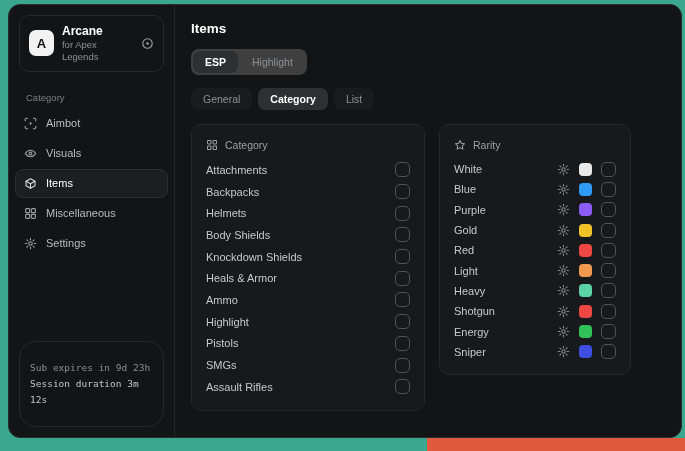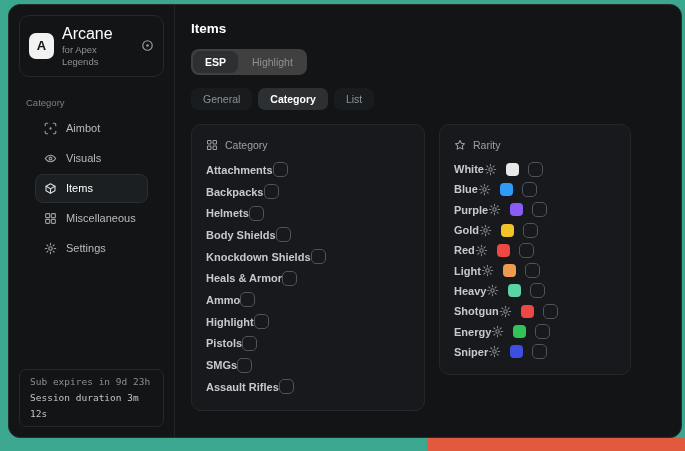--- a/index.html
+++ b/index.html
@@ -13,48 +13,48 @@
   .window{
     position:absolute;left:8px;top:4px;right:3px;bottom:13px;
     background:#121416;border:1px solid #292c2f;border-radius:12px;
     overflow:hidden;display:flex;box-sizing:border-box;
   }
   
   .sidebar{width:166px;min-width:166px;border-right:1px solid #232628;display:flex;flex-direction:column;box-sizing:border-box;}
   .app-card{margin:10px;padding:8px 9px;border:1px solid #26292c;border-radius:10px;display:flex;align-items:center;gap:8px;}
   .app-logo{width:26px;height:26px;border-radius:7px;background:#f2f2f2;color:#111;font-weight:bold;font-size:13px;display:flex;align-items:center;justify-content:center;}
   .app-meta{display:flex;flex-direction:column;line-height:1.25;}
-  .app-title{color:#fff;font-size:16px;font-weight:normal;}
+  .app-title{color:#fff;font-size:12px;font-weight:bold;}
   .app-sub{color:#8f9396;font-size:9.5px;}
   .app-card .corner-icon{margin-left:auto;color:#9a9da0;display:flex;}
   .side-section{color:#7d8184;font-size:9.5px;margin:10px 0 6px 17px;}
-  .nav{padding:0 26px;display:flex;flex-direction:column;gap:1px;}
+  .nav{padding:0 6px;display:flex;flex-direction:column;gap:1px;}
   .nav-item{display:flex;align-items:center;gap:9px;height:27px;padding:0 8px;border:1px solid transparent;border-radius:8px;color:#b9bcbe;font-size:11px;cursor:default;}
   .nav-item .icon{color:#9a9da0;display:flex;}
   .nav-item.active{background:#1c1f21;border-color:#2c2f32;color:#fff;}
   .nav-item.active .icon{color:#d5d8da;}
   .side-spacer{flex:1;}
-  .status-card{margin:10px;padding:4px 10px;border:1px solid #26292c;border-radius:7px;font-family:"DejaVu Sans Mono","Liberation Mono",monospace;line-height:1.7;}
+  .status-card{margin:10px;padding:18px 10px;border:1px solid #26292c;border-radius:16px;font-family:"DejaVu Sans Mono","Liberation Mono",monospace;line-height:1.7;}
   .status-line1{color:#8b8f92;font-size:9.5px;}
   .status-line2{color:#c2c5c7;font-size:9.5px;}
   
   .main{flex:1;padding:14px 16px;box-sizing:border-box;}
   .page-title{color:#fff;font-size:13.5px;font-weight:bold;margin:2px 0 13px 0;}
   .mode-toggle{display:inline-flex;background:#404040;border-radius:8px;padding:2px;gap:2px;}
   .pill{border:none;background:transparent;color:#8e9194;font-size:10.5px;padding:5px 12px;border-radius:7px;font-family:inherit;cursor:default;}
   .pill.active{background:#2c3032;color:#fff;font-weight:bold;}
   .tabs{display:flex;gap:6px;margin-top:13px;}
   .tab{border:none;background:#191c1e;color:#8e9194;font-size:10.5px;padding:5px 12px;border-radius:7px;font-family:inherit;cursor:default;}
   .tab.active{background:#2c3032;color:#fff;font-weight:bold;}
   .panels{display:flex;gap:14px;margin-top:14px;align-items:flex-start;}
   .panel{background:#17191c;border:1px solid #25282b;border-radius:10px;padding:10px 14px 12px 14px;box-sizing:border-box;}
   .panel.category{width:234px;}
   .panel.rarity{width:192px;}
   .panel-header{display:flex;align-items:center;gap:7px;color:#9da0a3;font-size:10.5px;height:20px;margin-bottom:4px;}
-  .row{display:flex;align-items:center;height:21.7px;font-weight:bold;}
+  .row{display:flex;align-items:center;justify-content:space-between;height:21.7px;}
   .panel.rarity .row{height:20.3px;}
   .row-label{color:#c7cacc;font-size:11px;}
   .checkbox{width:15px;height:15px;border:1.5px solid #515457;border-radius:5px;box-sizing:border-box;background:transparent;}
   .controls{display:flex;align-items:center;gap:9px;}
   .controls .gear{color:#85888b;display:flex;}
   .swatch{width:13px;height:13px;border-radius:4px;}
   svg{display:block;}
 </style>
 </head>
 <body>

